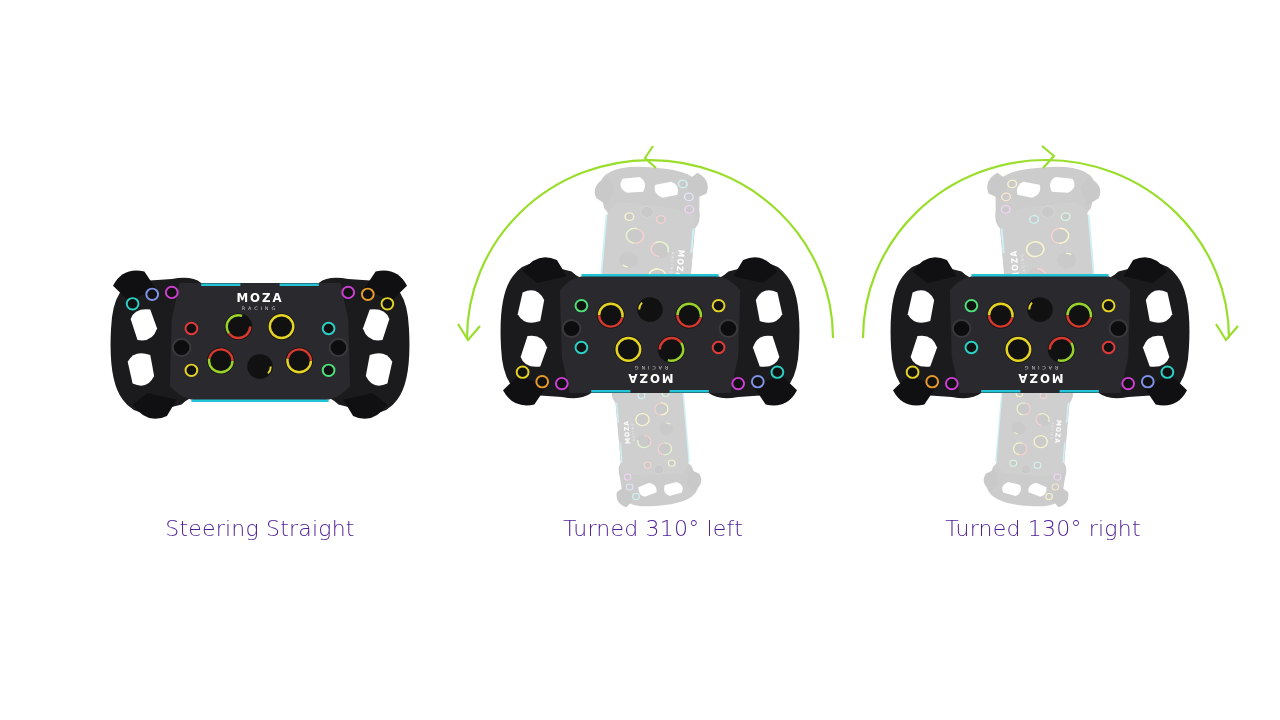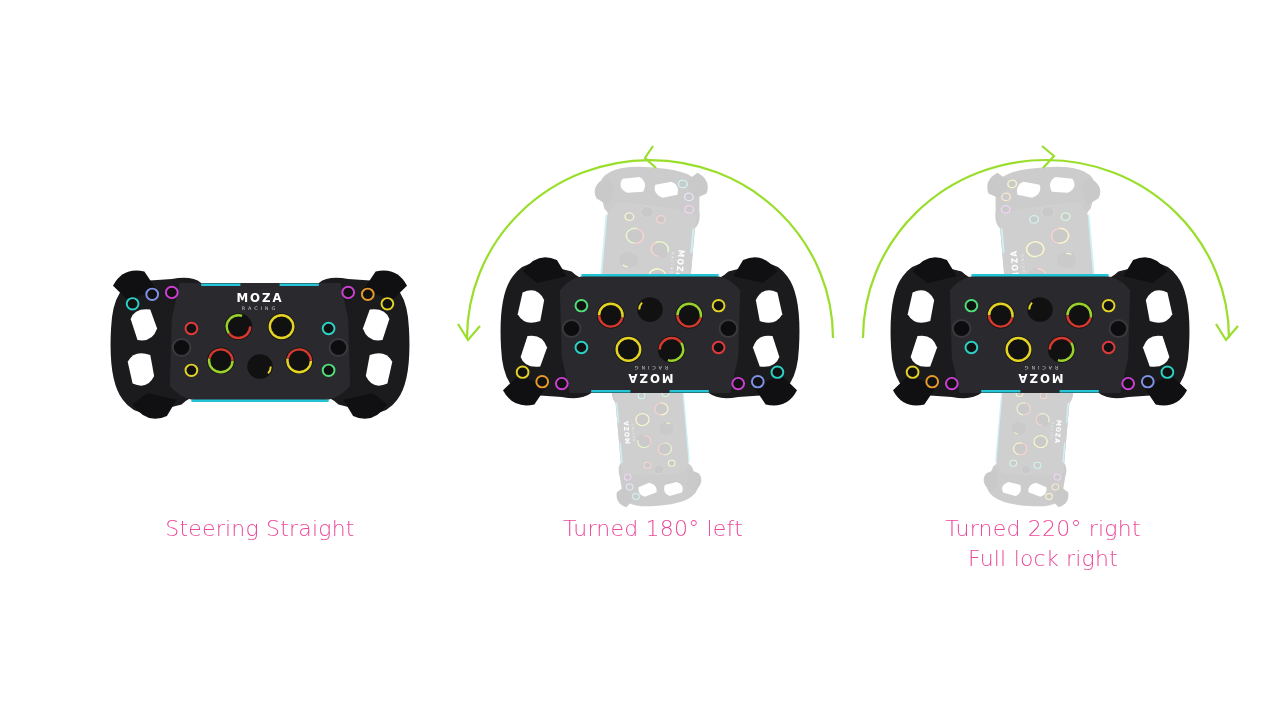--- a/index.html
+++ b/index.html
@@ -1,17 +1,17 @@
 <!DOCTYPE html>
 <html><head>
 <meta charset="utf-8">
 <style>
   html,body{margin:0;padding:0;}
   body{width:1280px;height:720px;background:#ffffff;position:relative;overflow:hidden;font-family:"DejaVu Sans","Liberation Sans",sans-serif;}
-  .caption{position:absolute;text-align:center;color:#ec4899;font-size:22px;line-height:30px;font-weight:300;letter-spacing:0.2px;}
+  .caption{position:absolute;text-align:center;color:#4c1d95;font-size:22px;line-height:30px;font-weight:300;letter-spacing:0.2px;}
   .caption div{white-space:nowrap;}
   svg{position:absolute;left:0;top:0;}
 </style>
 </head>
 <body>
 
 <svg width="1280" height="720" viewBox="0 0 1280 720">
   <defs>
 
     <g id="wheel">
@@ -102,18 +102,17 @@
   </g>
   <path d="M863,338 A183,178 0 0 1 1229,338" fill="none" stroke="#9ADE2C" stroke-width="2.2"></path>
   <path d="M1216,324 L1226,340 L1238,326" fill="none" stroke="#9ADE2C" stroke-width="2.2"></path>
   <path d="M1042,146 L1054,156 L1043,168" fill="none" stroke="#9ADE2C" stroke-width="2.2"></path>
 </svg>
 
 <div class="caption" style="left:110px;top:514px;width:300px;">
   <div>Steering Straight</div>
 </div>
 <div class="caption" style="left:503px;top:514px;width:300px;">
-  <div>Turned 180° left</div>
+  <div>Turned 310° left</div>
 </div>
 <div class="caption" style="left:893px;top:514px;width:300px;">
-  <div>Turned 220° right</div>
-  <div>Full lock right</div>
+  <div>Turned 130° right</div>
 </div>
 
 </body></html>

